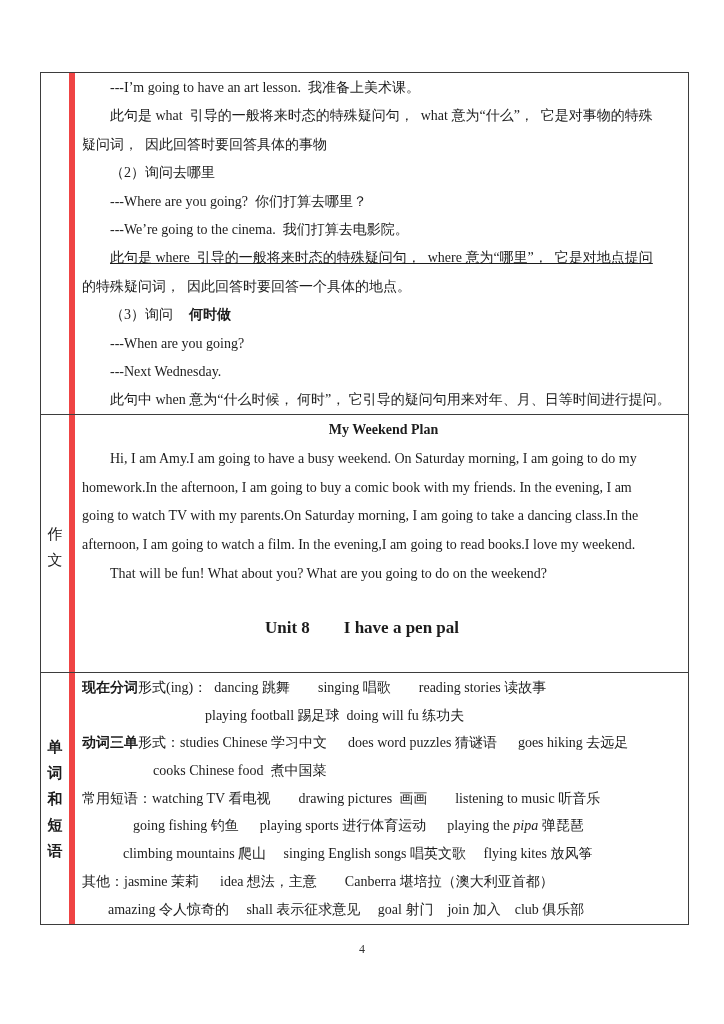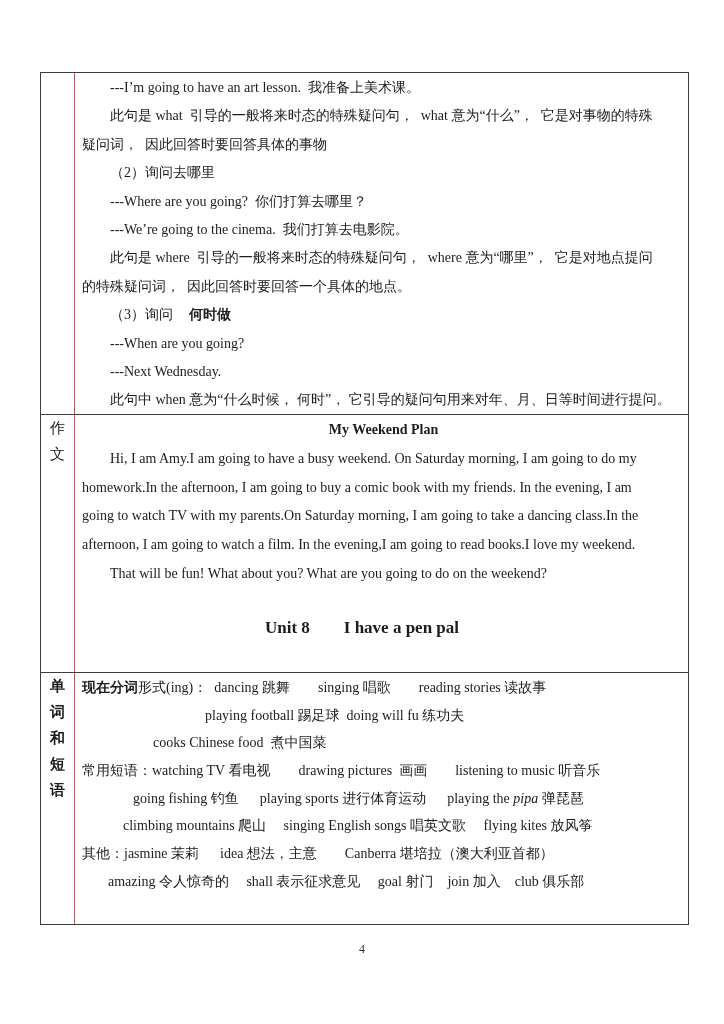--- a/index.html
+++ b/index.html
@@ -8,22 +8,22 @@
     font-family:"Liberation Serif","DejaVu Serif",serif;color:#1c1c1c;
     margin:0 auto;overflow:hidden;
   }
   .tbl{
     position:absolute;left:40px;width:649px;box-sizing:border-box;
     border:1.5px solid #3d3d3d;display:flex;flex-direction:column;background:#fff;
   }
   .trow{display:flex;flex:1;min-height:0;}
   .trow.divided{border-top:1px solid #3d3d3d;}
   .lcell{
-    width:34px;flex:none;border-right:1px solid #ef4444;
-    display:flex;justify-content:center;box-sizing:border-box;
+    width:34px;flex:none;border-right:6px solid #ef4444;
+    display:flex;align-items:center;justify-content:center;box-sizing:border-box;
   }
   .vlabel{
     width:17px;text-align:center;word-break:break-all;
     font-size:15px;line-height:26px;
   }
   .vlabel.bold{font-weight:bold;}
   .ccell{flex:1;min-width:0;padding:1px 3px 0 7px;overflow:hidden;box-sizing:border-box;}
   .ln{white-space:pre;overflow:hidden;}
   .grammar .ln{font-size:14px;line-height:28.4px;height:28.4px;}
   .essay .ln{font-size:14px;line-height:28.8px;height:28.8px;}
@@ -48,21 +48,21 @@
       <div class="lcell">
         <div class="vlabel"></div>
       </div>
       <div class="ccell">
           <div class="ln" style="padding-left: 28px;"><span>---I’m going to have an art lesson.  我准备上美术课。</span></div>
           <div class="ln" style="padding-left: 28px;"><span>此句是 what  引导的一般将来时态的特殊疑问句，  what 意为“什么”，  它是对事物的特殊</span></div>
           <div class="ln"><span>疑问词，  因此回答时要回答具体的事物</span></div>
           <div class="ln" style="padding-left: 28px;"><span>（2）询问</span><span style="font-weight: normal;">去哪里</span></div>
           <div class="ln" style="padding-left: 28px;"><span>---Where are you going?  你们打算去哪里？</span></div>
           <div class="ln" style="padding-left: 28px;"><span>---We’re going to the cinema.  我们打算去电影院。</span></div>
-          <div class="ln" style="padding-left: 28px;"><span>此句是 where  引导的一般将来时态的特殊疑问句，  where 意为“哪里”，  它是对地点提问</span></div>
+          <div class="ln" style="padding-left: 28px; text-decoration: underline;"><span>此句是 where  引导的一般将来时态的特殊疑问句，  where 意为“哪里”，  它是对地点提问</span></div>
           <div class="ln"><span>的特殊疑问词，  因此回答时要回答一个具体的地点。</span></div>
           <div class="ln" style="padding-left: 28px;"><span>（3）询问</span><span style="font-weight: bold; padding-left: 16px;">何时做</span></div>
           <div class="ln" style="padding-left: 28px;"><span>---When are you going?</span></div>
           <div class="ln" style="padding-left: 28px;"><span>---Next Wednesday.</span></div>
           <div class="ln" style="padding-left: 28px;"><span>此句中 when 意为“什么时候， 何时”， 它引导的疑问句用来对年、月、日等时间进行提问。</span></div>
         </div>
     </div>
     <div class="trow divided essay">
       <div class="lcell">
         <div class="vlabel">作文</div>
@@ -83,20 +83,21 @@
   <div class="unit-title">Unit 8        I have a pen pal</div>
 
   <div class="tbl vocab" style="top:672px;height:253px;">
     <div class="trow">
       <div class="lcell">
         <div class="vlabel bold">单词和短语</div>
       </div>
       <div class="ccell">
           <div class="ln"><span style="font-weight: bold;">现在分词</span><span>形式(ing)：  dancing 跳舞        singing 唱歌        reading stories 读故事</span></div>
           <div class="ln" style="padding-left: 123px;"><span>playing football 踢足球  doing will fu 练功夫</span></div>
+          <div class="ln"><span style="font-weight: bold;">动词三单</span><span>形式：studies Chinese 学习中文      does word puzzles 猜谜语      goes hiking 去远足</span></div>
           <div class="ln" style="padding-left: 71px;"><span>cooks Chinese food  煮中国菜</span></div>
           <div class="ln"><span>常用短语：watching TV 看电视        drawing pictures  画画        listening to music 听音乐</span></div>
           <div class="ln" style="padding-left: 51px;"><span>going fishing 钓鱼      playing sports 进行体育运动      playing the </span><span style="font-style: italic;">pipa</span><span> 弹琵琶</span></div>
           <div class="ln" style="padding-left: 41px;"><span>climbing mountains 爬山     singing English songs 唱英文歌     flying kites 放风筝</span></div>
           <div class="ln"><span>其他：jasmine 茉莉      idea 想法，主意        Canberra 堪培拉（澳大利亚首都）</span></div>
           <div class="ln" style="padding-left: 26px;"><span>amazing 令人惊奇的     shall 表示征求意见     goal 射门    join 加入    club 俱乐部</span></div>
         </div>
     </div>
   </div>
 

